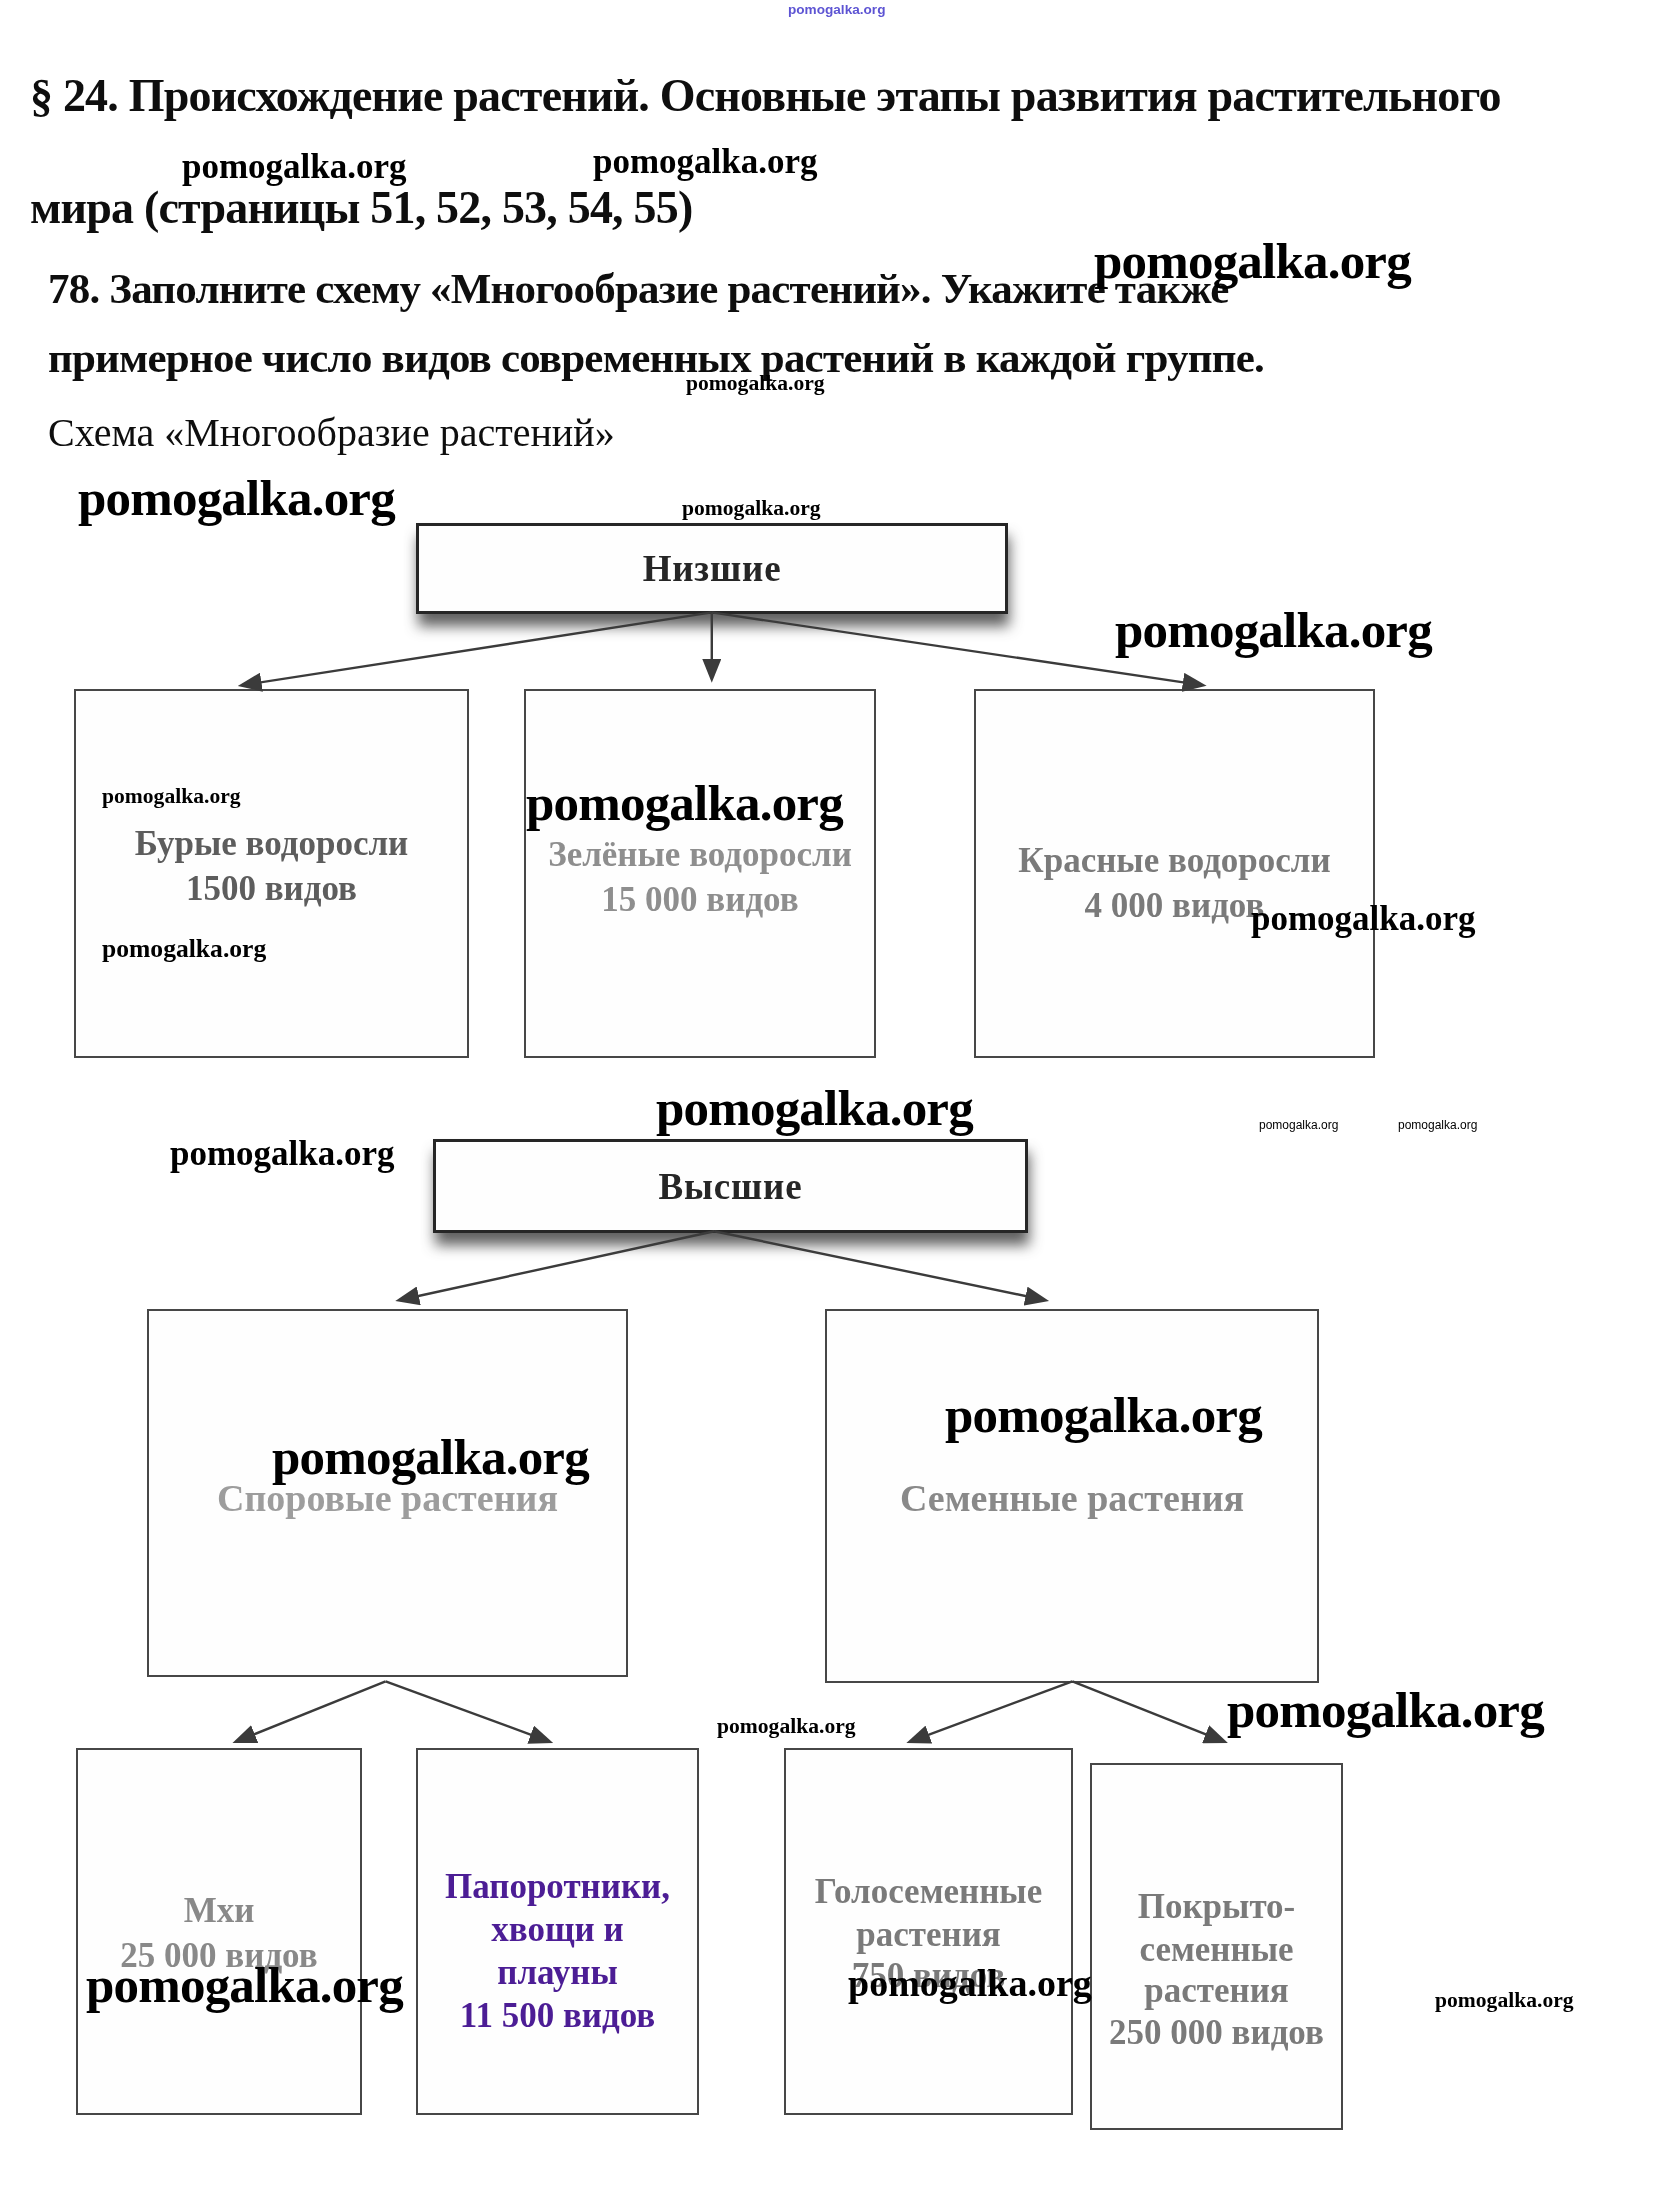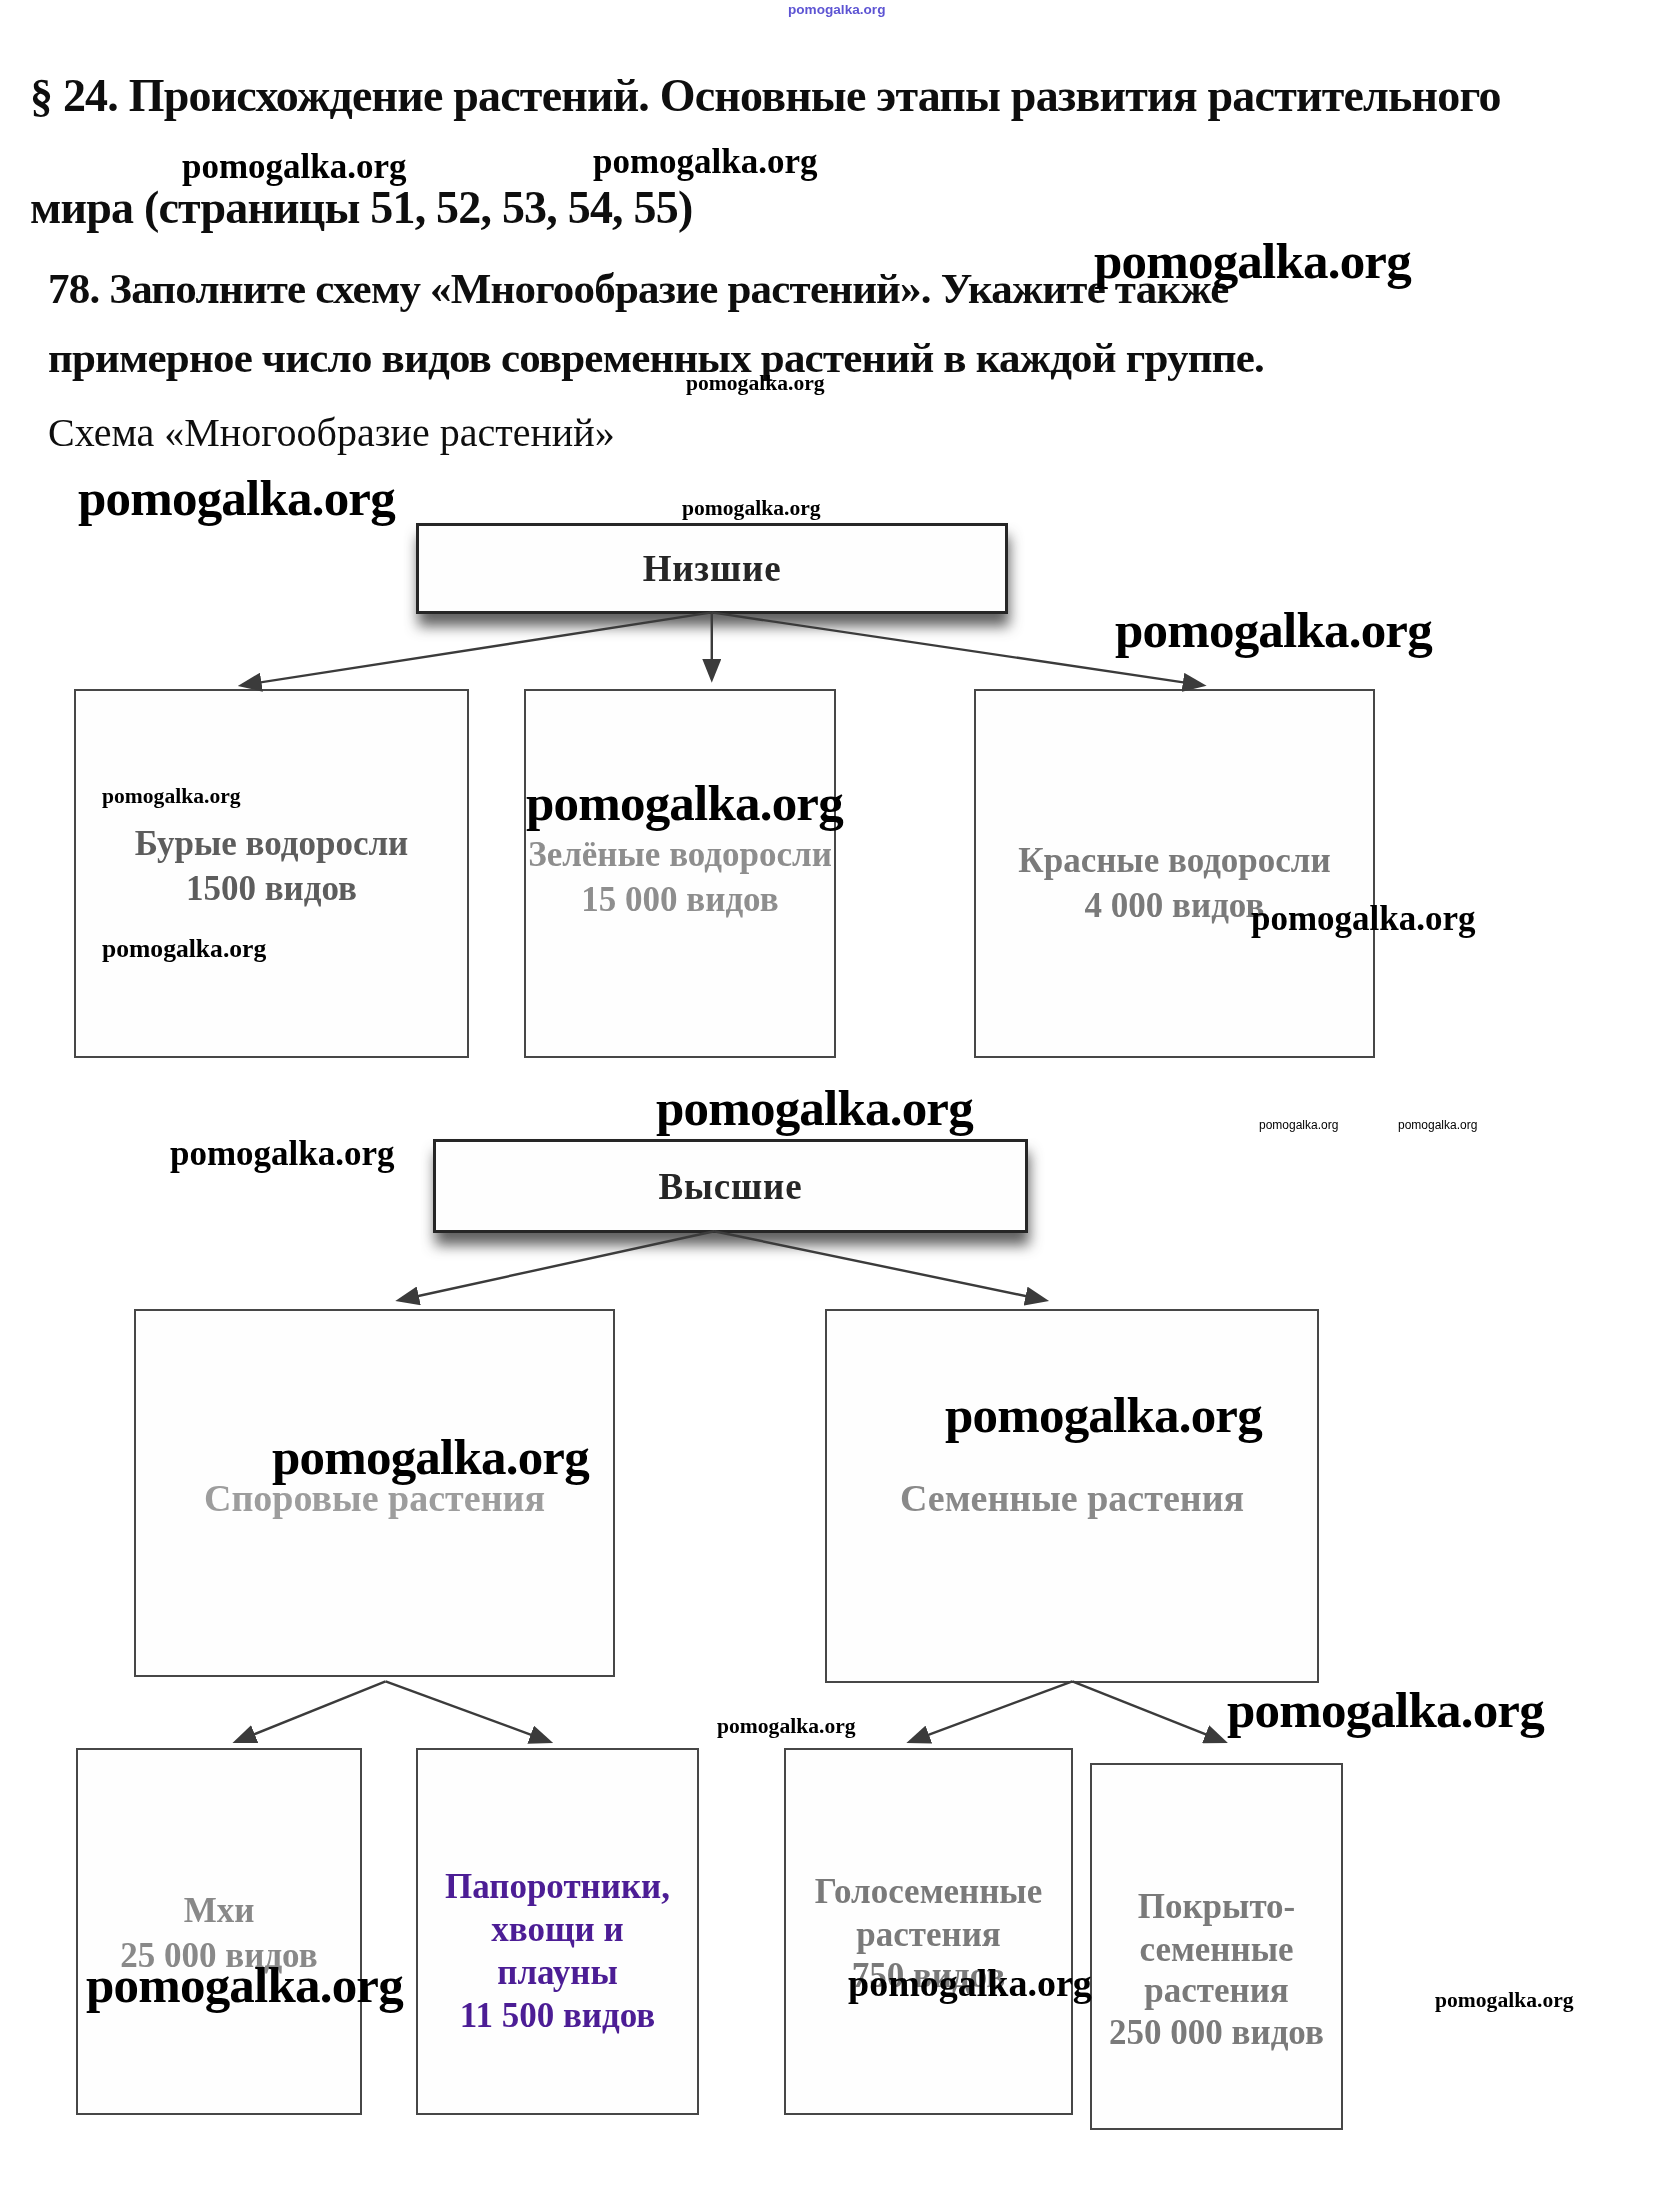--- a/index.html
+++ b/index.html
@@ -62,42 +62,42 @@
     <div class="rootlabel">Низшие</div>
   </div>
 
   <div class="box" style="left:74px;top:689px;width:395px;height:369px;">
     <div class="bl c1" style="top:133px;">Бурые водоросли</div>
     <div class="bl c1" style="top:178px;">1500 видов</div>
   </div>
   <div class="wm wm-27" style="left:102px;top:784px;">pomogalka.org</div>
   <div class="wm wm-32" style="left:102px;top:934px;">pomogalka.org</div>
 
-  <div class="box" style="left:524px;top:689px;width:312px;height:369px;padding-left:24px;">
+  <div class="box" style="left:524px;top:689px;width:352px;height:369px;padding-left:24px;">
     <div class="bl c2" style="top:144px;">Зелёные водоросли</div>
     <div class="bl c2" style="top:189px;">15 000 видов</div>
   </div>
   <div class="wm wm-64" style="left:526px;top:774px;">pomogalka.org</div>
 
   <div class="box" style="left:974px;top:689px;width:401px;height:369px;">
     <div class="bl c3" style="top:150px;">Красные водоросли</div>
     <div class="bl c3" style="top:195px;">4 000 видов</div>
   </div>
   <div class="wm wm-44" style="left:1251px;top:899px;">pomogalka.org</div>
 
   <div class="wm wm-64" style="left:656px;top:1079px;">pomogalka.org</div>
   <div class="wm wm-15" style="left:1259px;top:1118px;">pomogalka.org</div>
   <div class="wm wm-15" style="left:1398px;top:1118px;">pomogalka.org</div>
   <div class="wm wm-44" style="left:170px;top:1134px;">pomogalka.org</div>
 
   <div class="box rootbox" style="left:418px;top:1139px;width:595px;height:94px;margin-left:15px;">
     <div class="rootlabel">Высшие</div>
   </div>
 
-  <div class="box" style="left:134px;top:1309px;width:481px;height:368px;">
+  <div class="box" style="left:147px;top:1309px;width:481px;height:368px;">
     <div class="bl c4" style="top:165px;font-size:38px;">Споровые растения</div>
   </div>
   <div class="wm wm-64" style="left:272px;top:1428px;">pomogalka.org</div>
 
   <div class="box" style="left:825px;top:1309px;width:494px;height:374px;">
     <div class="bl c5" style="top:165px;font-size:38px;">Семенные растения</div>
   </div>
   <div class="wm wm-64" style="left:945px;top:1386px;">pomogalka.org</div>
 
   <div class="wm wm-27" style="left:717px;top:1714px;">pomogalka.org</div>

